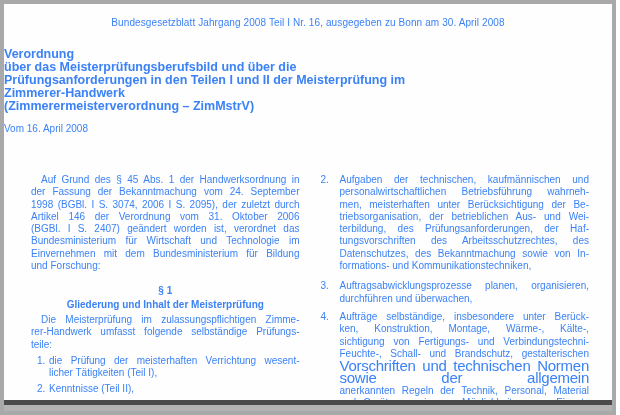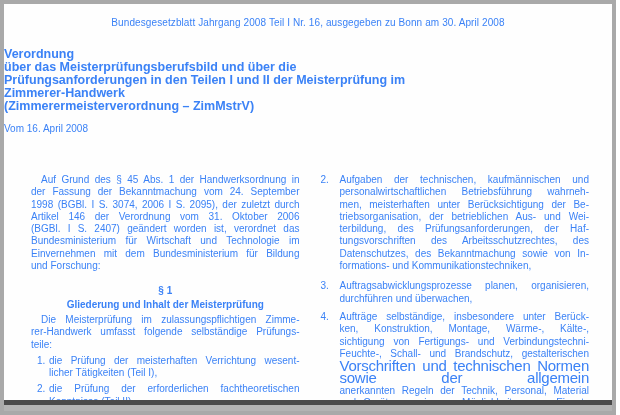--- a/index.html
+++ b/index.html
@@ -126,21 +126,20 @@
         <div class="block list-item">
           <span class="num">1.</span>
           <div class="lines">
             <div class="jline">die Prüfung der meisterhaften Verrichtung wesent-</div>
             <div class="jline lastline">licher Tätigkeiten (Teil I),</div>
           </div>
         </div>
         <div class="block list-item">
           <span class="num">2.</span>
           <div class="lines">
-            <div class="jline">die Prüfung der erforderlichen fachtheoretischen</div>
             <div class="jline lastline">Kenntnisse (Teil II),</div>
           </div>
         </div>
       </div>
     <div class="col col-right">
         <div class="block list-item">
           <span class="num">2.</span>
           <div class="lines">
             <div class="jline">Aufgaben der technischen, kaufmännischen und</div>
             <div class="jline">personalwirtschaftlichen Betriebsführung wahrneh-</div>

